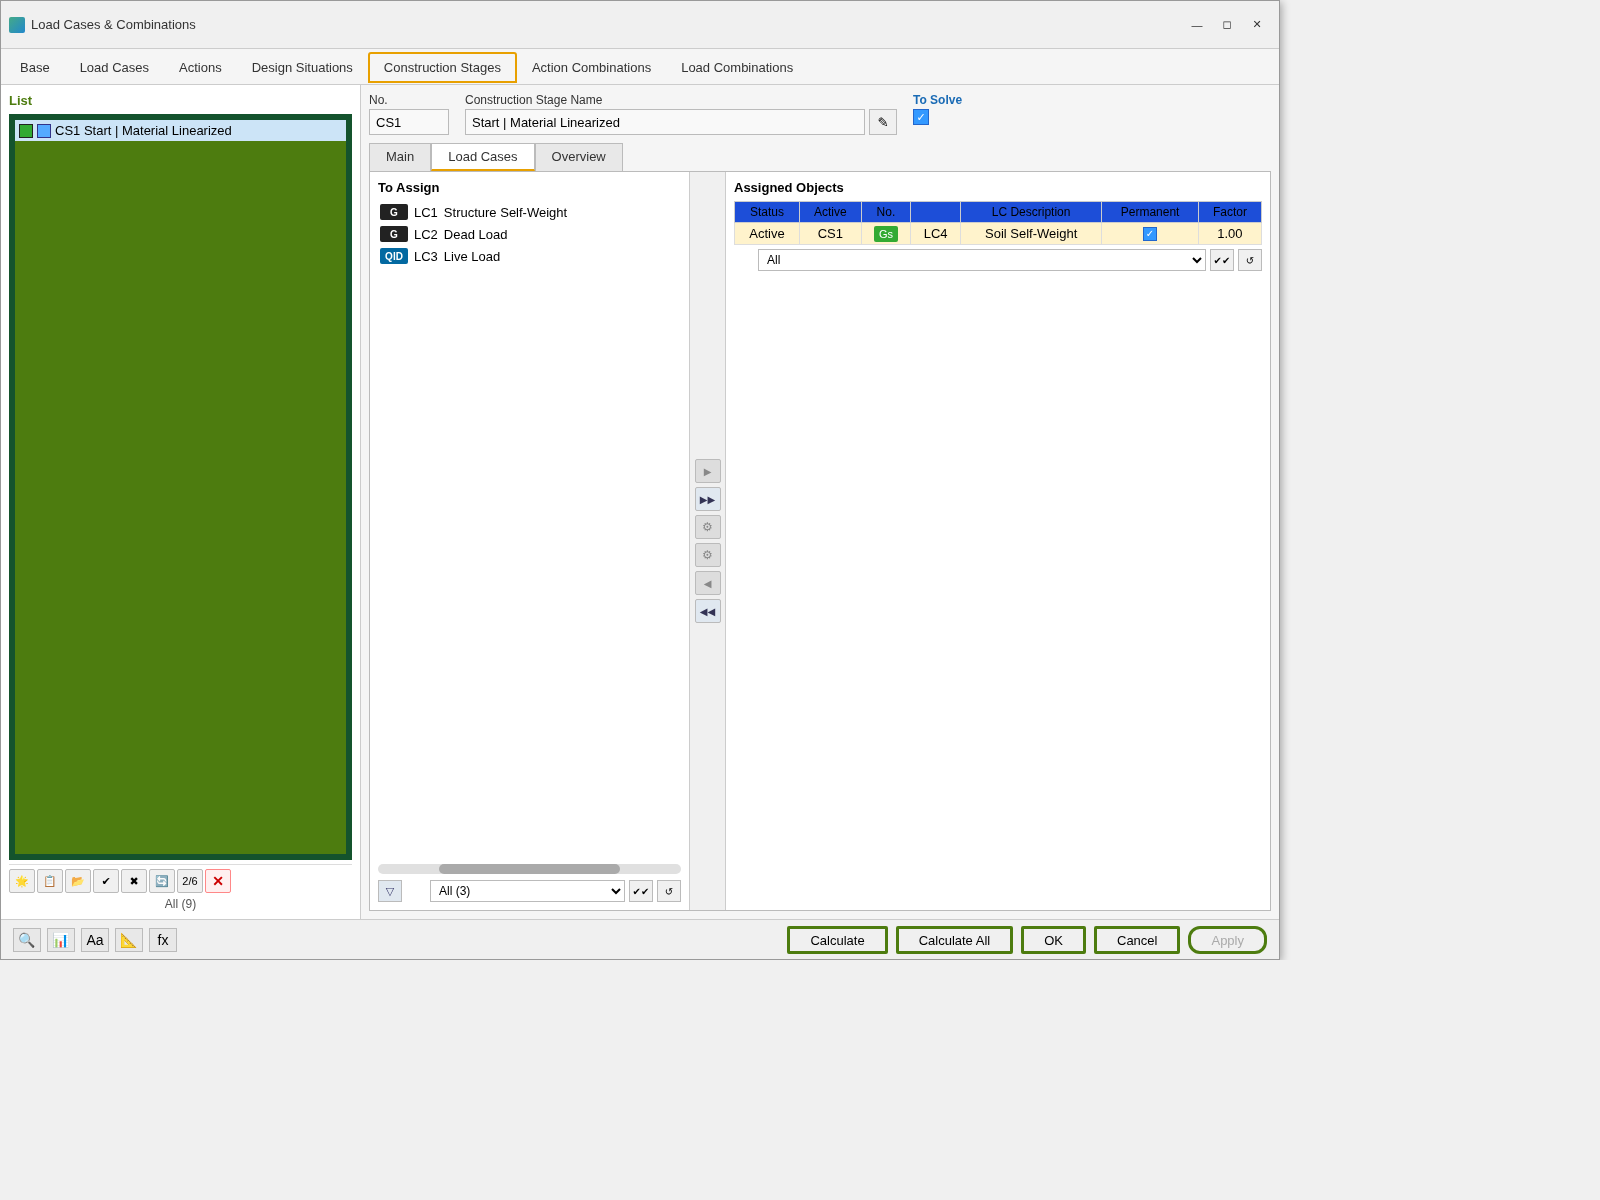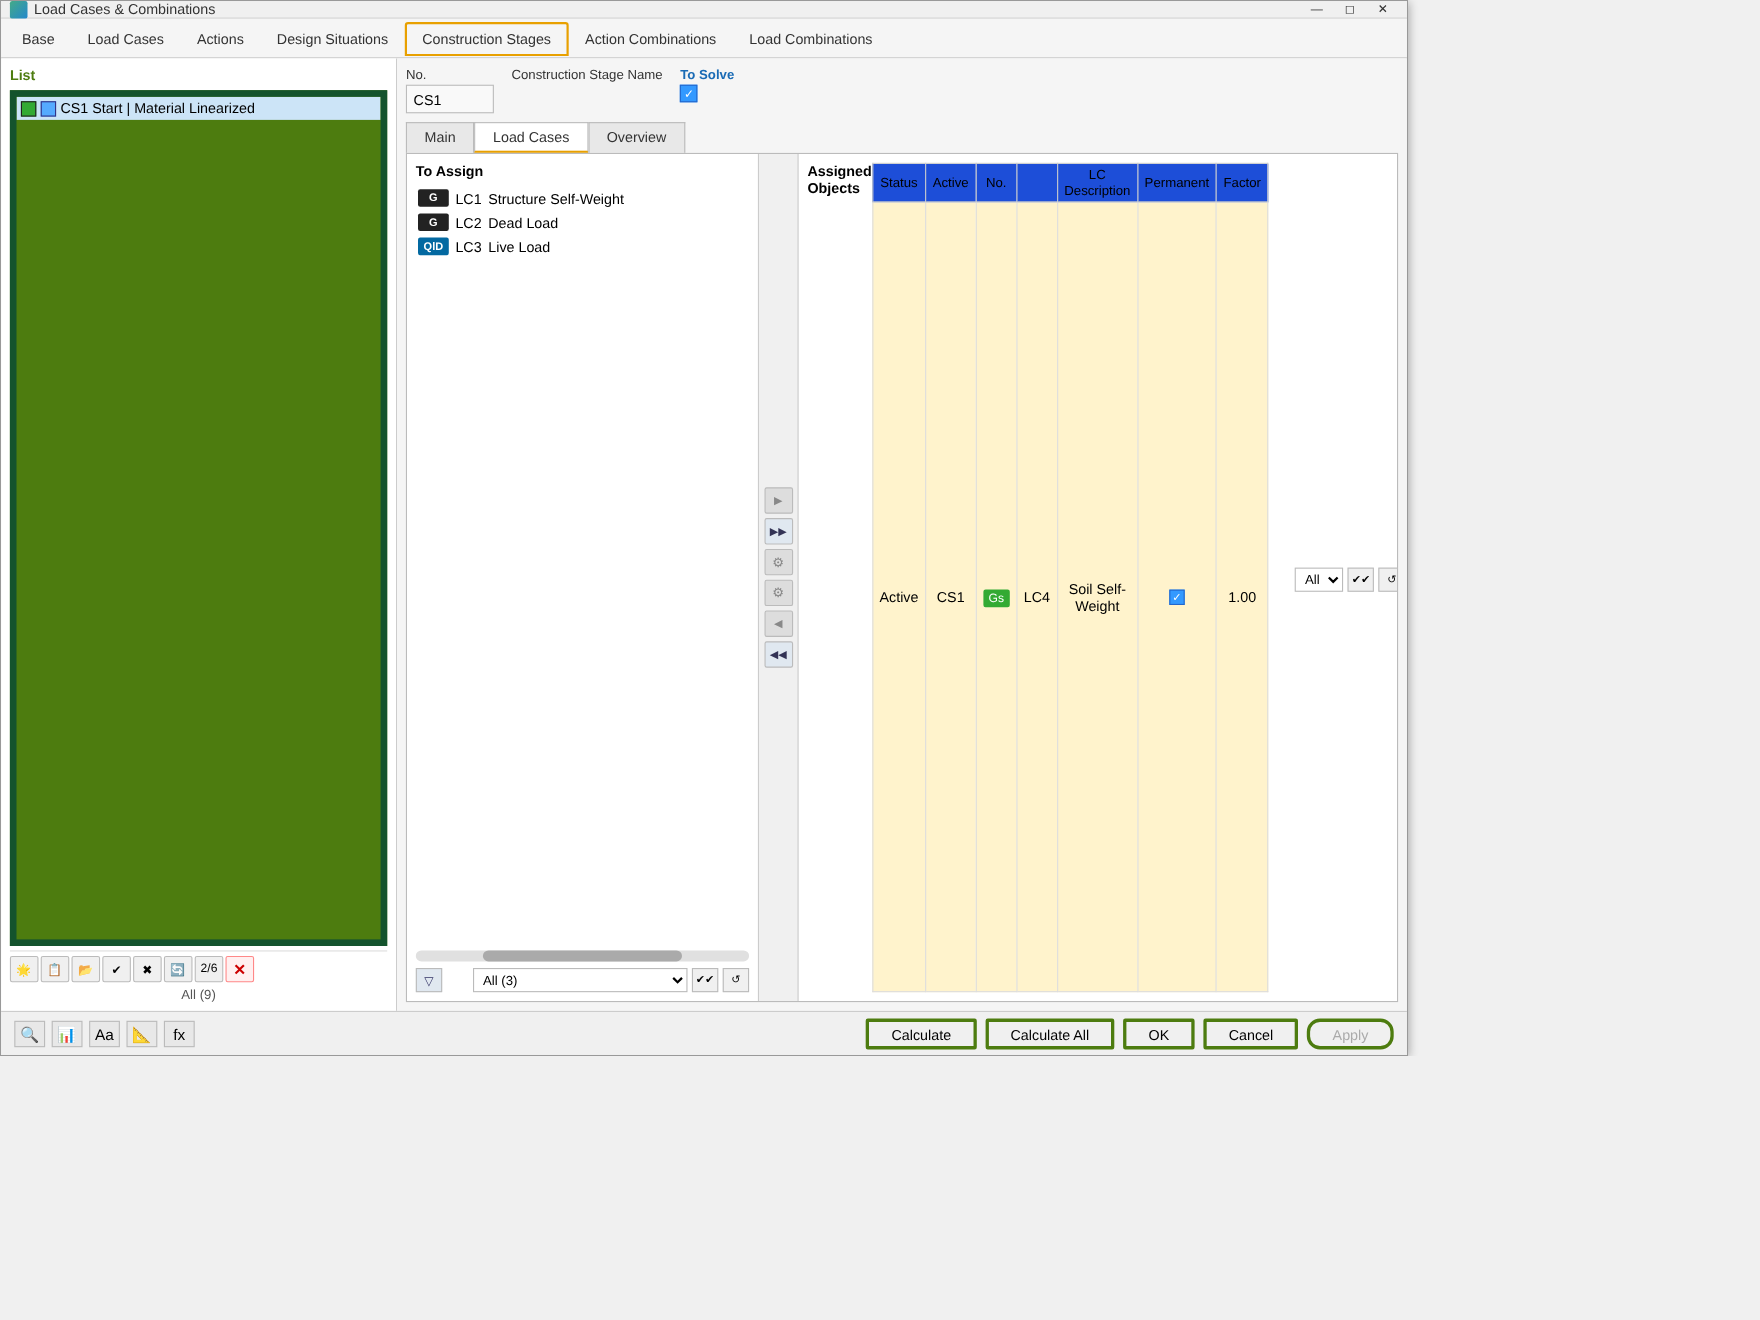--- a/index.html
+++ b/index.html
@@ -14,21 +14,21 @@
       height: 960px;
       background: #f5f5f5;
       border: 1px solid #999;
       display: flex;
       flex-direction: column;
       box-shadow: 2px 2px 8px rgba(0,0,0,0.3);
     }
     
     .titlebar {
       background: #f0f0f0;
-      height: 16px;
+      height: 48px;
       display: flex;
       align-items: center;
       padding: 0 8px;
       border-bottom: 1px solid #ccc;
       flex-shrink: 0;
     }
     .titlebar-icon {
       width: 16px; height: 16px;
       background: linear-gradient(135deg, #4a8, #28c);
       border-radius: 2px;
@@ -328,21 +328,21 @@
     }
     .transfer-btn.gray {
       background: #ddd;
       color: #888;
     }
 
     
     .assigned-panel {
       flex: 1;
       display: flex;
-      flex-direction: row;
+      flex-direction: column;
       padding: 8px;
     }
     .assigned-label {
       font-size: 13px;
       font-weight: bold;
       margin-bottom: 6px;
     }
     .assigned-table {
       width: 100%;
       border-collapse: collapse;
@@ -519,20 +519,24 @@
 
     <div class="right-panel">
 
       <div class="header-row">
         <div class="field-group">
           <span class="field-label">No.</span>
           <input class="field-input" type="text" value="CS1" style="">
         </div>
         <div class="field-group">
           <span class="field-label">Construction Stage Name</span>
+          <div class="name-with-btn">
+            <input class="field-input-wide" type="text" value="Start | Material Linearized" style="">
+            <button class="edit-btn">✎</button>
+          </div>
         </div>
         <div class="to-solve-group">
           <span class="field-label" style="color:#1a6bb5; font-weight:bold;">To Solve</span>
           <div class="checkbox-blue"></div>
         </div>
       </div>
 
       <div class="sub-tabs">
         <div class="sub-tab">Main</div>
         <div class="sub-tab active">Load Cases</div>

